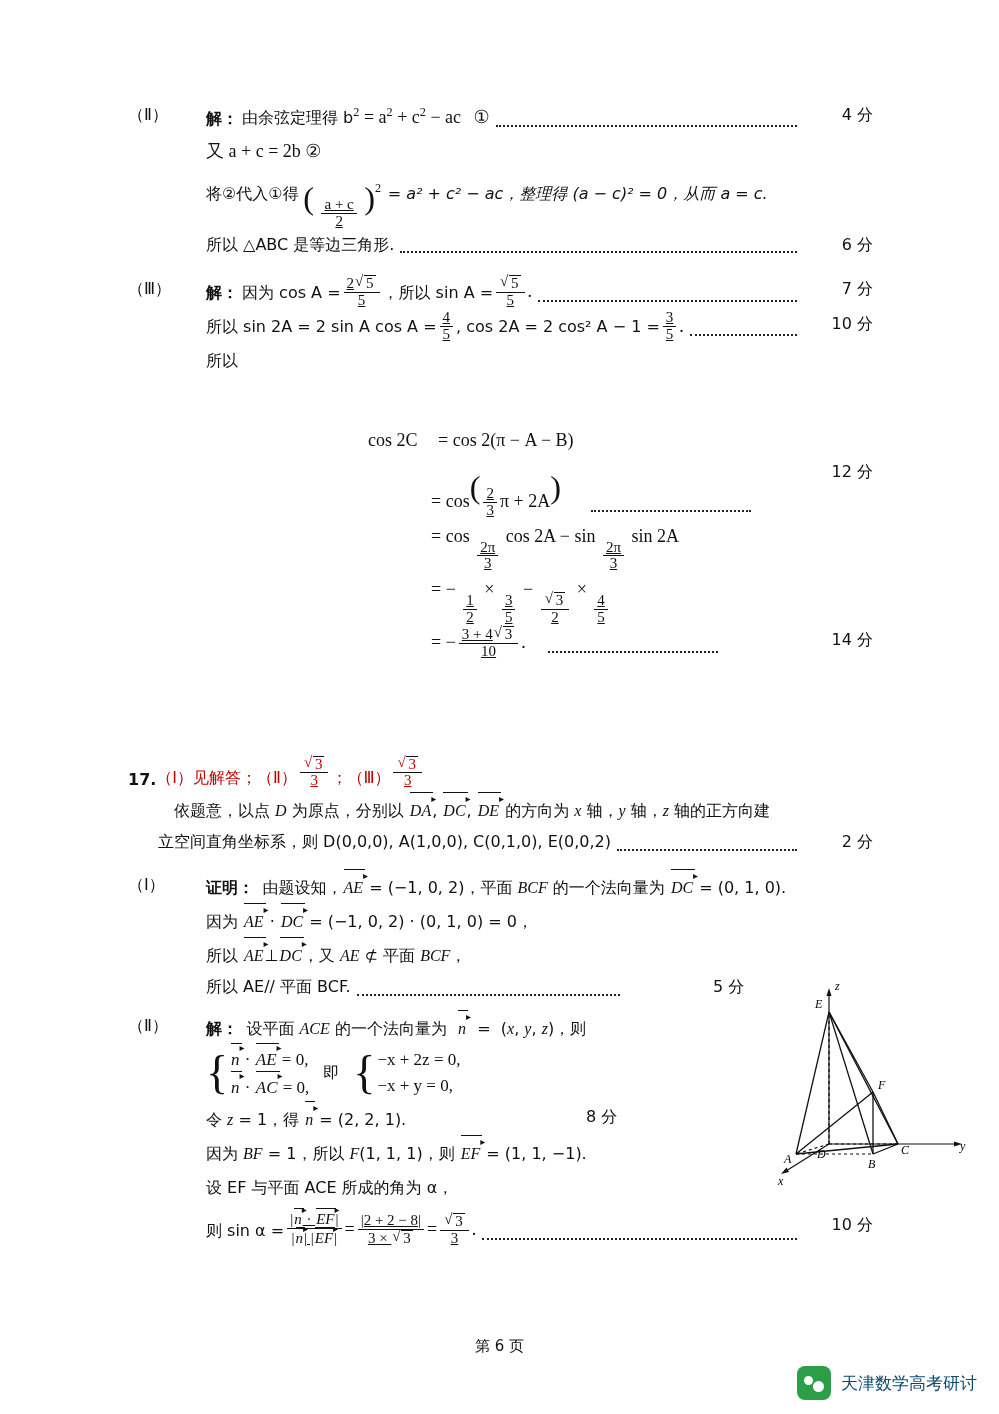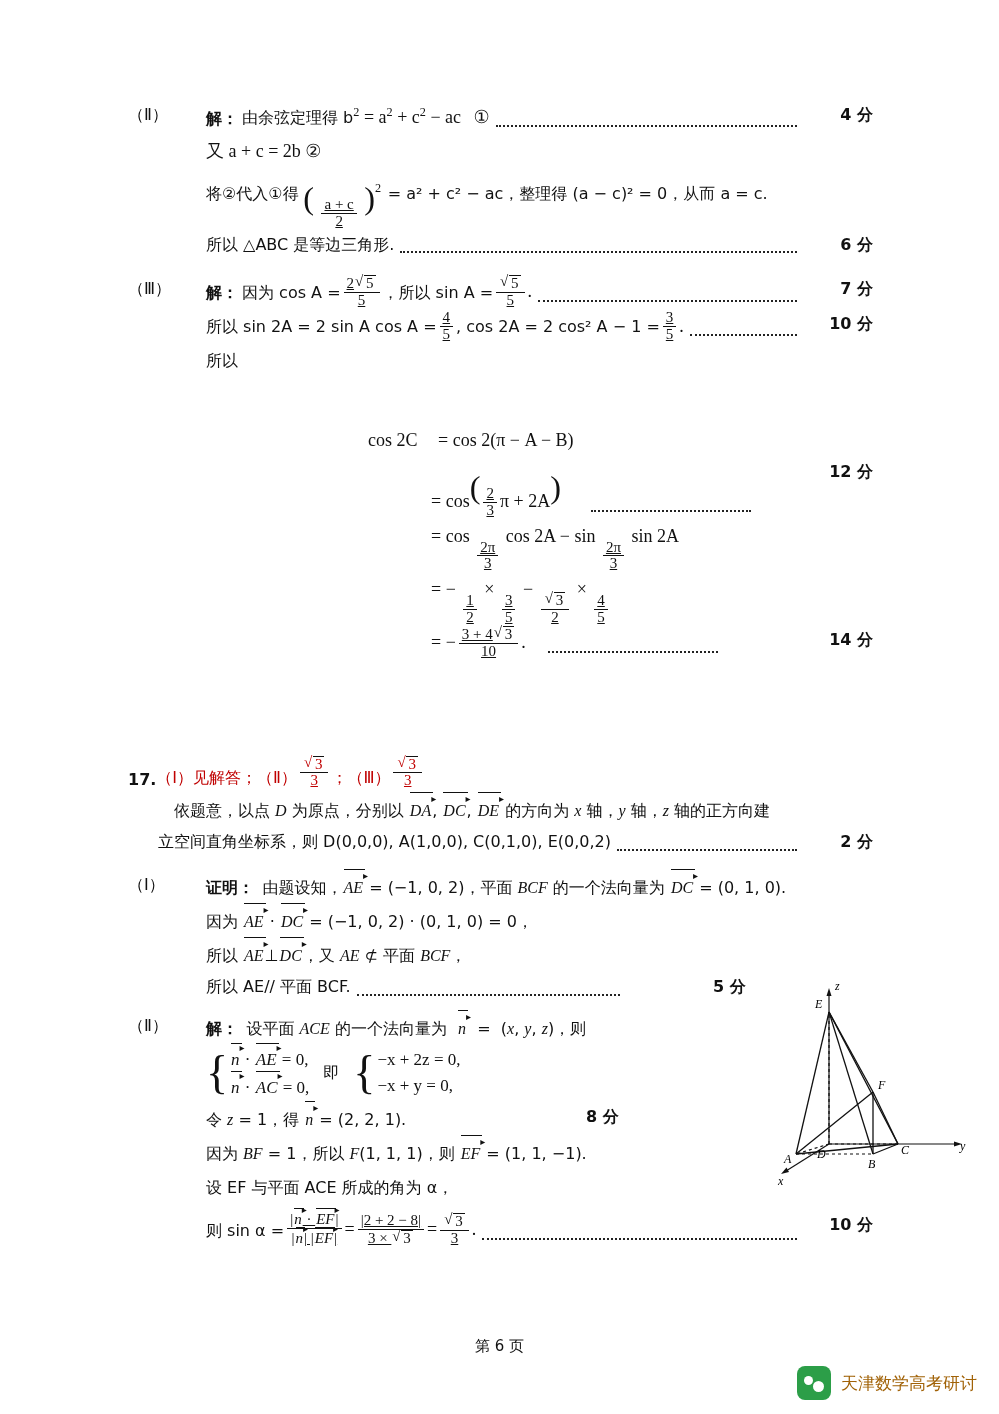--- a/index.html
+++ b/index.html
@@ -12,21 +12,21 @@
     overflow:hidden;
   }
   .page{position:relative;width:999px;height:1414px;}
 
   
   .mi{font-family:"Liberation Serif", serif;font-style:italic;}
 
   .row{display:flex;align-items:flex-start;}
   .lbl{width:78px;text-align:left;font-family:"DejaVu Sans",sans-serif;font-size:16px;}
   .body{flex:1;}
-  .score{width:70px;text-align:right;font-family:"DejaVu Sans",sans-serif;font-size:16px;white-space:nowrap;font-weight:bold;}
+  .score{width:70px;text-align:right;font-family:"DejaVu Sans",sans-serif;font-size:16px;white-space:nowrap;}
 
   .dots{
     flex:1;
     border-bottom:2px dotted #222;
     margin:0 6px 7px 6px;
     height:12px;
     min-width:30px;
   }
   .line{display:flex;align-items:flex-end;}
 
@@ -66,21 +66,21 @@
   }
   .wm-logo{width:34px;height:34px;border-radius:8px;background:#2c9e48;position:relative;}
   .wm-logo:before{
     content:"";position:absolute;left:7px;top:10px;width:9px;height:9px;border-radius:50%;
     background:#fff;
   }
   .wm-logo:after{
     content:"";position:absolute;left:16px;top:15px;width:11px;height:11px;border-radius:50%;
     background:#fff;
   }
-  .wm-text{font-family:"DejaVu Sans",sans-serif;font-size:17px;color:#a16207;}
+  .wm-text{font-family:"DejaVu Sans",sans-serif;font-size:17px;color:#0c4a6e;}
 
   .content{position:absolute;left:128px;top:100px;width:745px;}
 
   .blk{margin-bottom:2px;}
 
   .sysbrace{
     display:inline-flex;align-items:center;
   }
   .sysbrace .br{
     font-size:46px;line-height:34px;font-family:"Liberation Serif",serif;margin-right:2px;
@@ -124,21 +124,21 @@
       <div class="row mathline">
         <div class="lbl"></div>
         <div class="body">
           <span class="cnt">将②代入①得</span>
           <span class="big-paren">(</span>
           <span class="frac">
             <span class="num">a + c</span>
             <span class="den">2</span>
           </span>
           <span class="big-paren">)</span><sup>2</sup>
-          <span class="cnt" style="margin-left:2px;">= a² + c² − ac，整理得 (a − c)² = 0，从而 a = c.</span>
+          <span class="cnt" style="margin-left:2px;font-style:italic;">= a² + c² − ac，整理得 (a − c)² = 0，从而 a = c.</span>
         </div>
         <div class="score"></div>
       </div>
 
       <div class="row mathline">
         <div class="lbl"></div>
         <div class="body">
           <div class="line">
             <span class="cnt">所以 △ABC 是等边三角形.</span>
             <span class="dots"></span>

